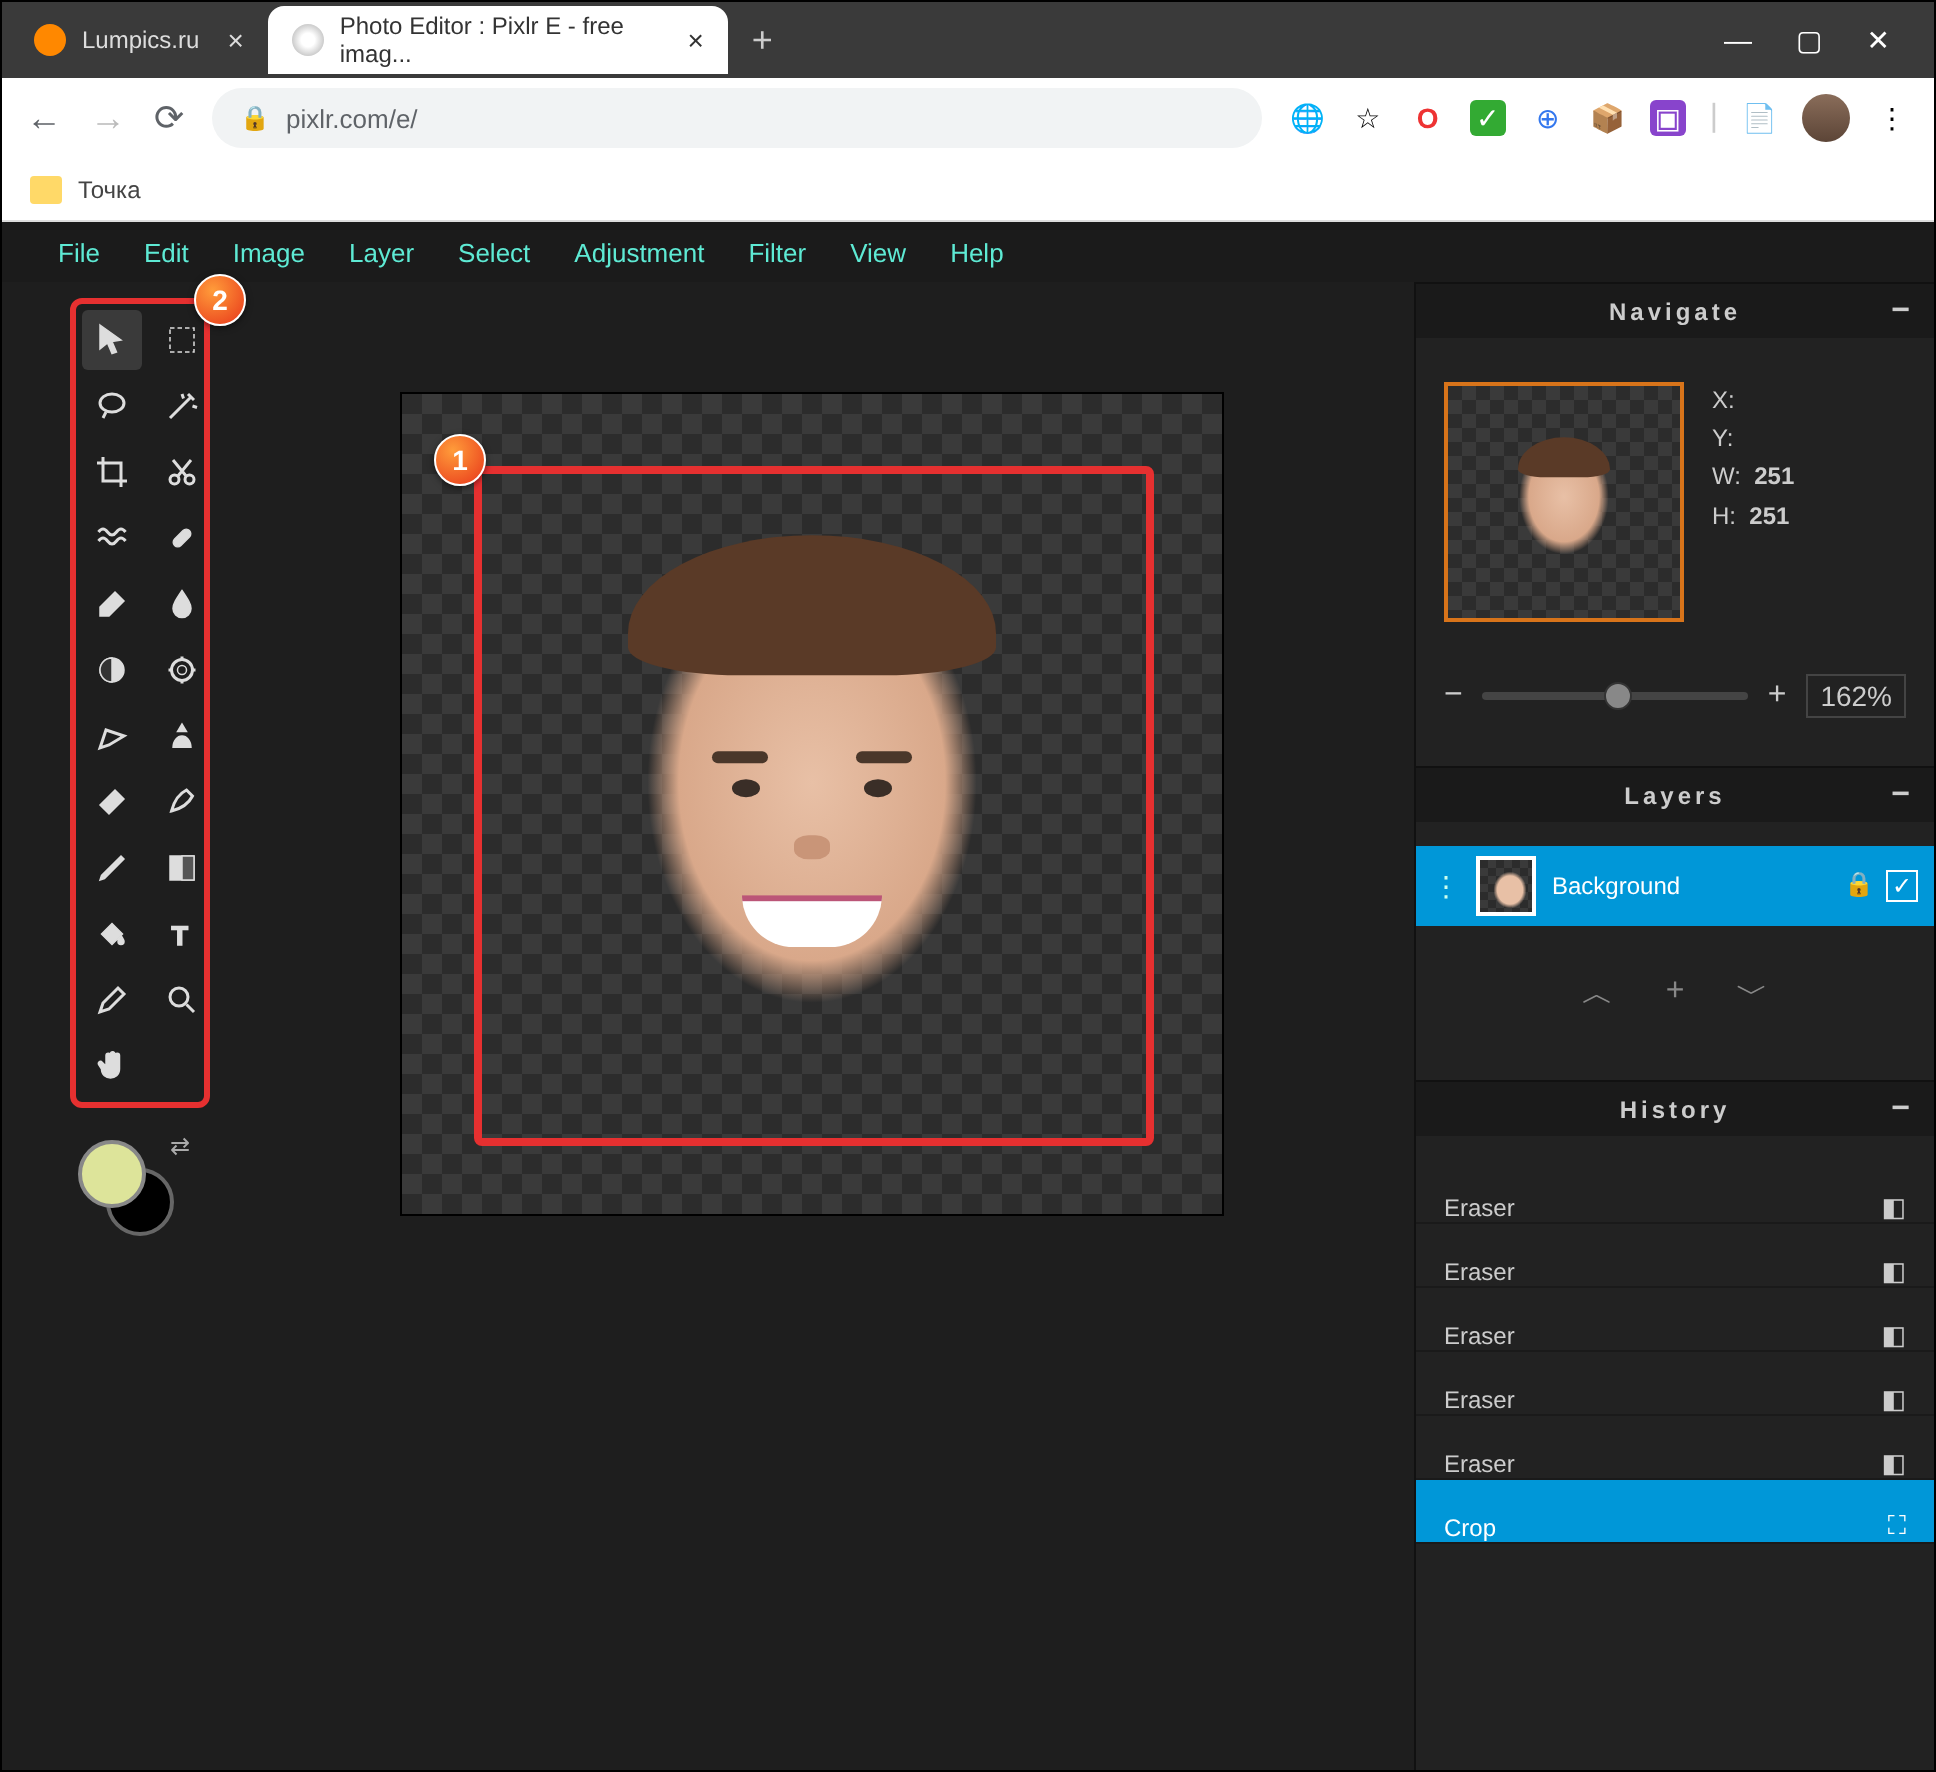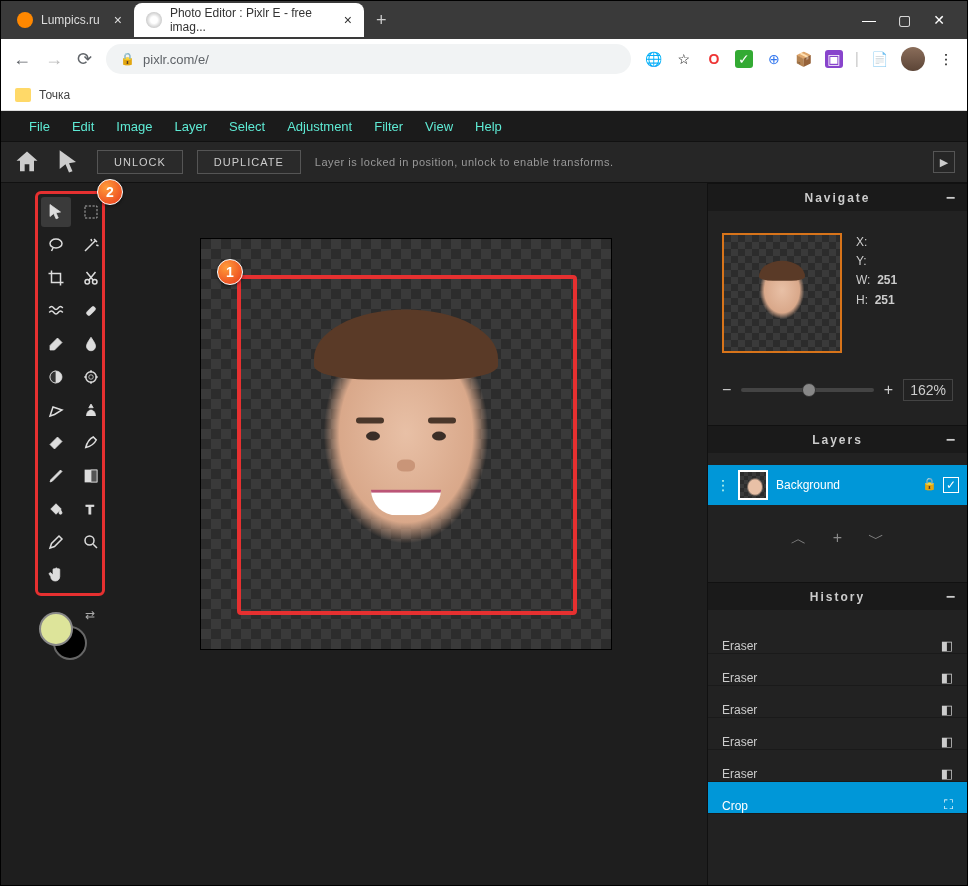--- a/index.html
+++ b/index.html
@@ -159,37 +159,20 @@
       <span>Edit</span>
       <span>Image</span>
       <span>Layer</span>
       <span>Select</span>
       <span>Adjustment</span>
       <span>Filter</span>
       <span>View</span>
       <span>Help</span>
     </div>
 
-    <div class="optbar">
-      <span class="opt-icon">
-          <svg viewBox="0 0 24 24">
-            <path fill="#ccc" d="M12 3l9 8h-3v9h-4v-6h-4v6H6v-9H3z"></path>
-          </svg>
-        </span>
-      <span class="opt-icon">
-          <svg viewBox="0 0 24 24">
-            <path fill="#ccc" d="M4 2l14 10-6 1 3 7-3 1-3-7-5 4z"></path>
-          </svg>
-        </span>
-      <button class="opt-btn">UNLOCK</button>
-      <button class="opt-btn">DUPLICATE</button>
-      <span class="opt-info">Layer is locked in position, unlock to enable transforms.</span>
-      <span class="opt-spacer"></span>
-      <span class="expand-icon">▶</span>
-    </div>
 
     <div class="workspace">
       <div class="toolbox">
         <div class="annot" style="left:96px;top:-4px">2</div>
         <div class="tool-grid">
           <div class="tool active">
               <svg viewBox="0 0 24 24">
                 <path d="M4 2l14 10-6 1 3 7-3 1-3-7-5 4z"></path>
               </svg>
             </div>

